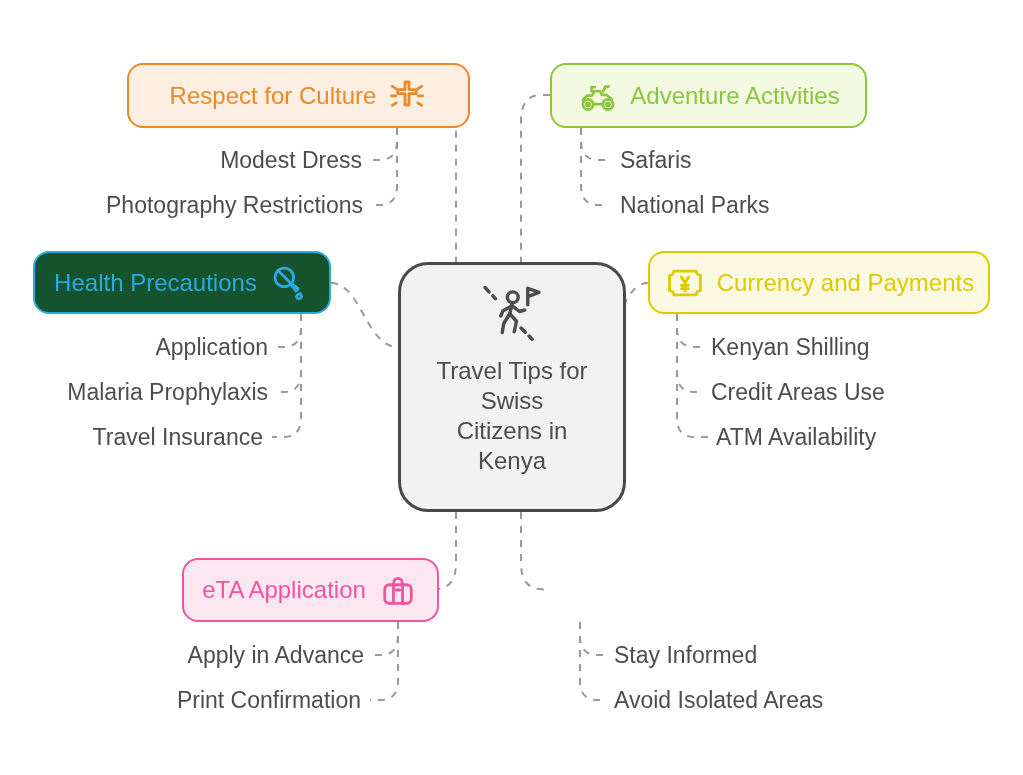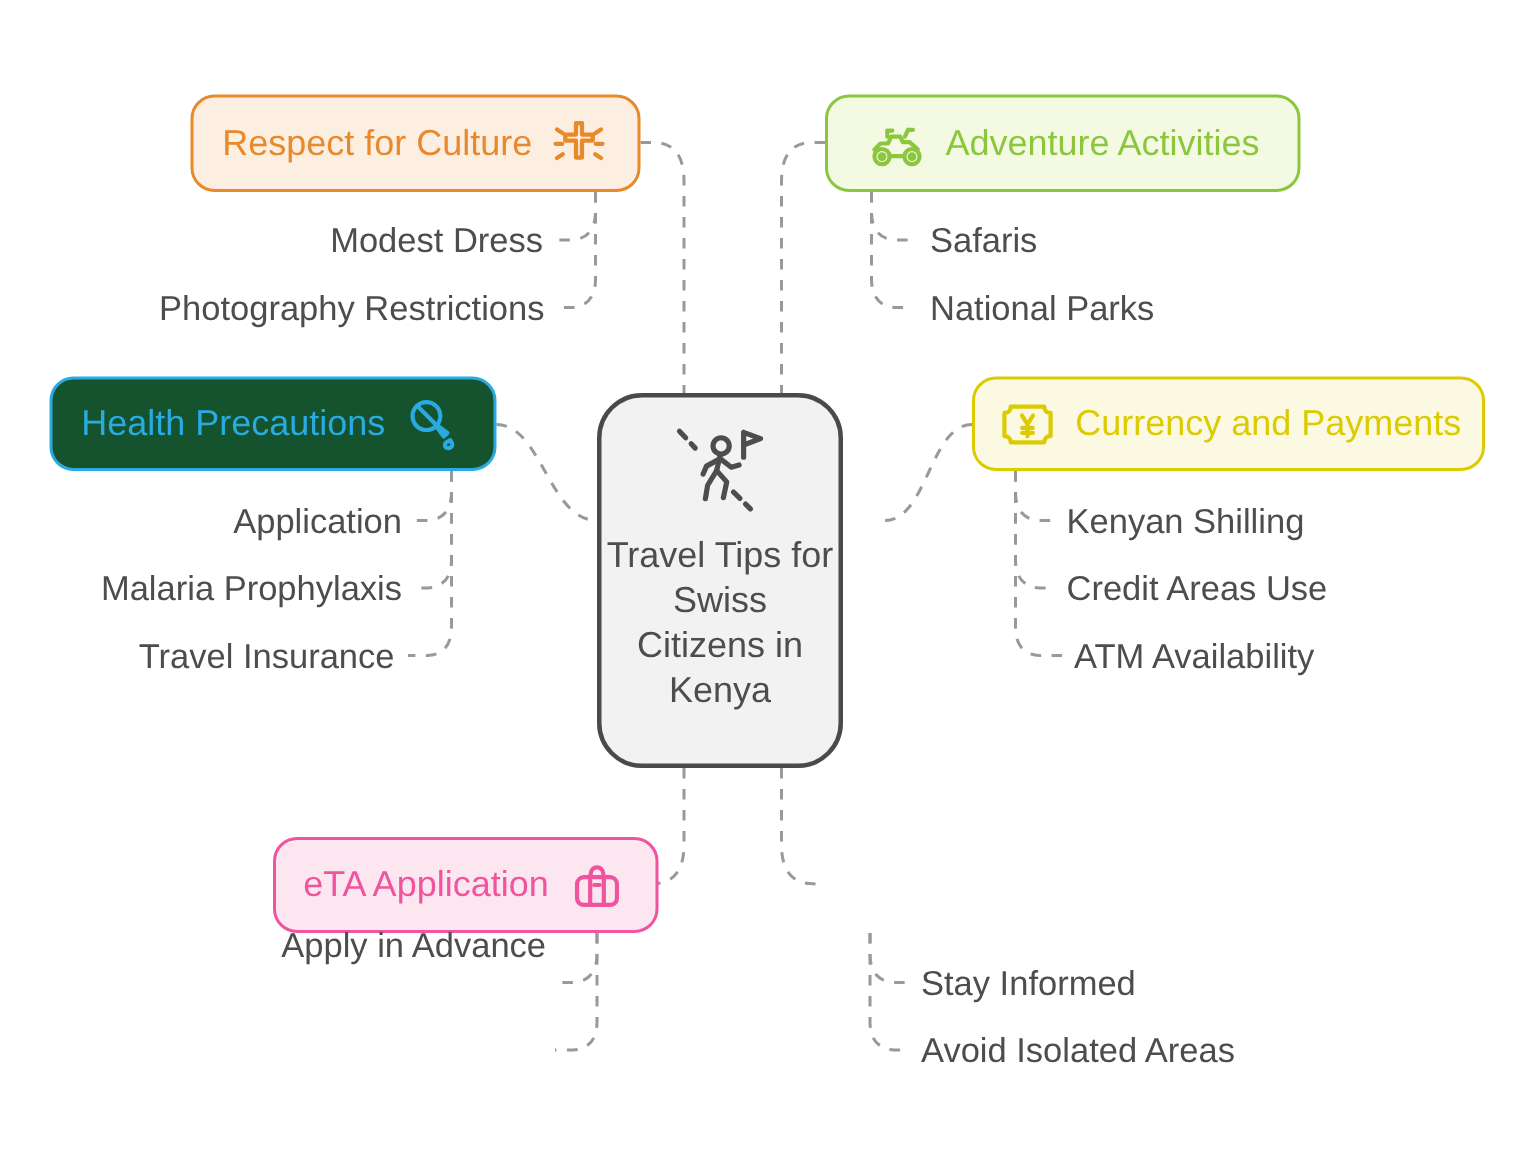--- a/index.html
+++ b/index.html
@@ -8,28 +8,28 @@
     font-family:"Liberation Sans", sans-serif;overflow:hidden;
   }
   svg.links{position:absolute;left:0;top:0;z-index:1;}
   svg.links path{fill:none;stroke:#999999;stroke-width:2;stroke-dasharray:7 7;}
   .node{
     position:absolute;z-index:2;box-sizing:border-box;
     display:flex;align-items:center;justify-content:center;gap:11px;
     border-radius:16px;font-size:24px;white-space:nowrap;background:#fff;
   }
   .node .icon svg{display:block;}
-  .node-respect  {left:127px;top:63px;width:300px;height:65px;border:2.5px solid #E8892B;background:#FCEFE1;color:#E8892B;}
+  .node-respect  {left:127px;top:63px;width:343px;height:65px;border:2.5px solid #E8892B;background:#FCEFE1;color:#E8892B;}
   .node-adventure{left:550px;top:63px;width:317px;height:65px;border:2.5px solid #8CC63F;background:#F3FAE1;color:#8CC63F;}
   .node-health   {left:33px; top:251px;width:298px;height:63px;border:2.5px solid #29ABE2;background:#14532d;color:#29ABE2;}
   .node-currency {left:648px;top:251px;width:342px;height:63px;border:2.5px solid #DCCB00;background:#FCF9E2;color:#DCCB00;}
   .node-eta      {left:182px;top:558px;width:257px;height:64px;border:2.5px solid #F0549E;background:#FCE7F1;color:#F0549E;}
   .node-safety   {left:550px;top:558px;width:226px;height:64px;border:2.5px solid #4D82E2;background:#E9EFFC;color:#4D82E2;}
   .node-center{
-    left:398px;top:262px;width:164px;height:250px;
+    left:398px;top:262px;width:228px;height:250px;
     border:3px solid #4A4A4A;background:#F2F2F2;color:#4D4D4D;
     border-radius:30px;flex-direction:column;gap:4px;justify-content:flex-start;
     padding-top:18px;
   }
   .center-title{width:152px;text-align:center;font-size:24px;line-height:30px;white-space:normal;}
   .child{
     position:absolute;z-index:2;font-size:23px;line-height:28px;height:28px;
     color:#4D4D4D;white-space:nowrap;
   }
   .child.r{text-align:right;}
@@ -152,18 +152,19 @@
   <div class="child" style="left:620px;top:191px;">National Parks</div>
 
   <div class="child r" style="right:755px;top:333px;">Application</div>
   <div class="child r" style="right:755px;top:378px;margin-left:23px;">Malaria Prophylaxis</div>
   <div class="child r" style="right:760px;top:423px;">Travel Insurance</div>
 
   <div class="child" style="left:711px;top:333px;">Kenyan Shilling</div>
   <div class="child" style="left:711px;top:378px;">Credit Areas Use</div>
   <div class="child" style="left:716px;top:423px;">ATM Availability</div>
 
-  <div class="child r" style="right:659px;top:616px;">Apply in Advance</div>
+  <div class="child r" style="right:659px;top:641px;">Apply in Advance</div>
+  <div class="child r" style="right:662px;top:686px;">Print Confirmation</div>
 
   <div class="child" style="left:614px;top:641px;">Stay Informed</div>
   <div class="child" style="left:614px;top:686px;">Avoid Isolated Areas</div>
 
 </div>
 
 </body></html>

